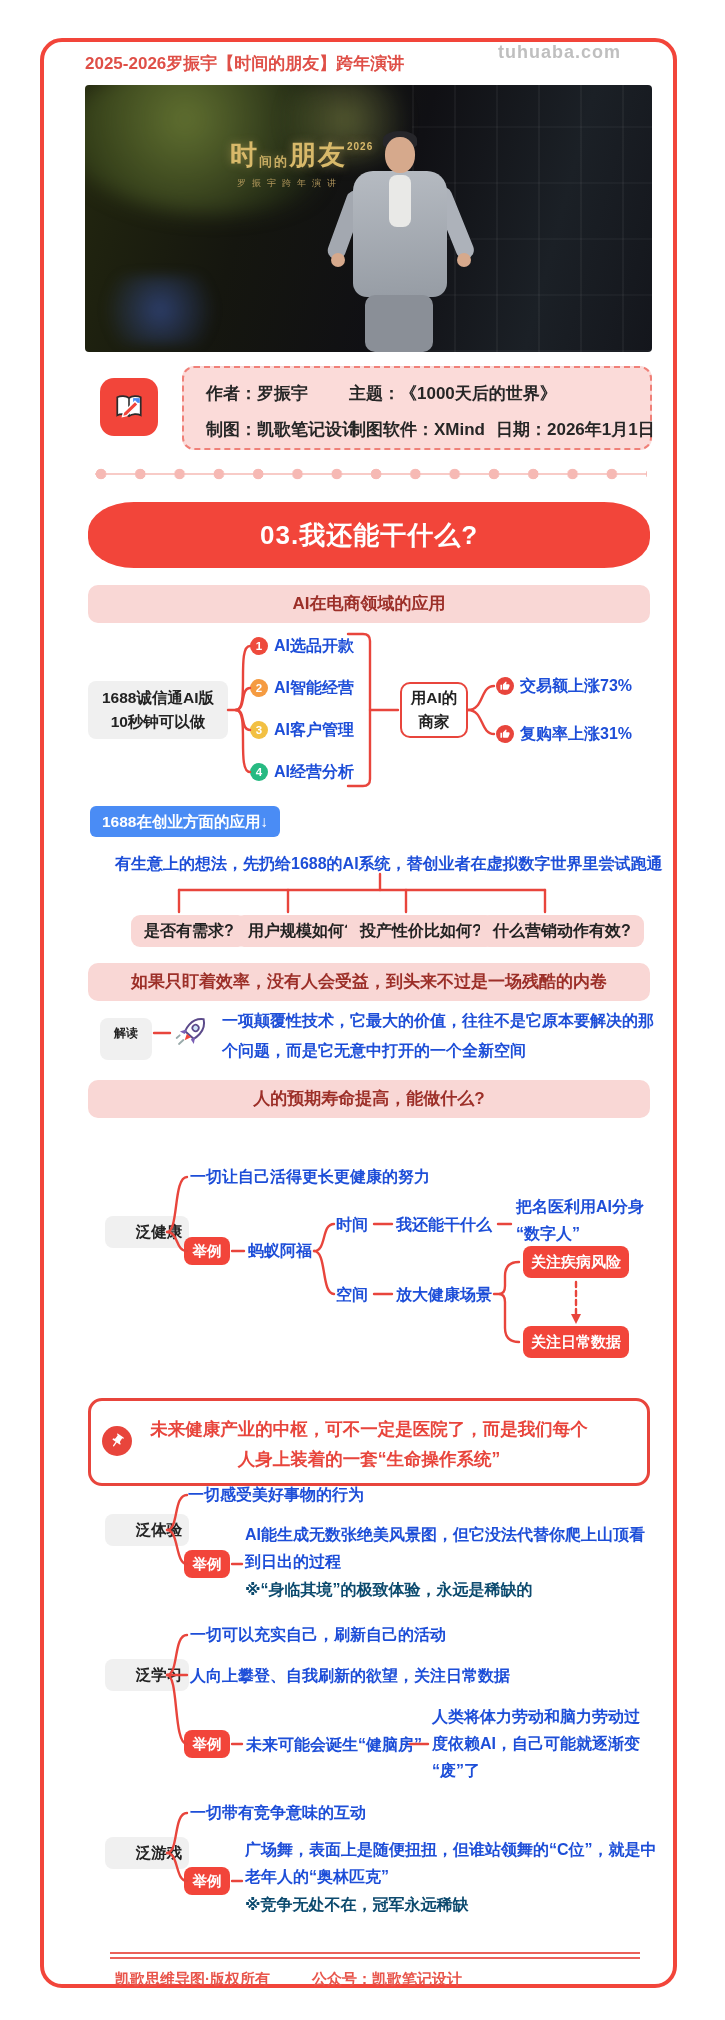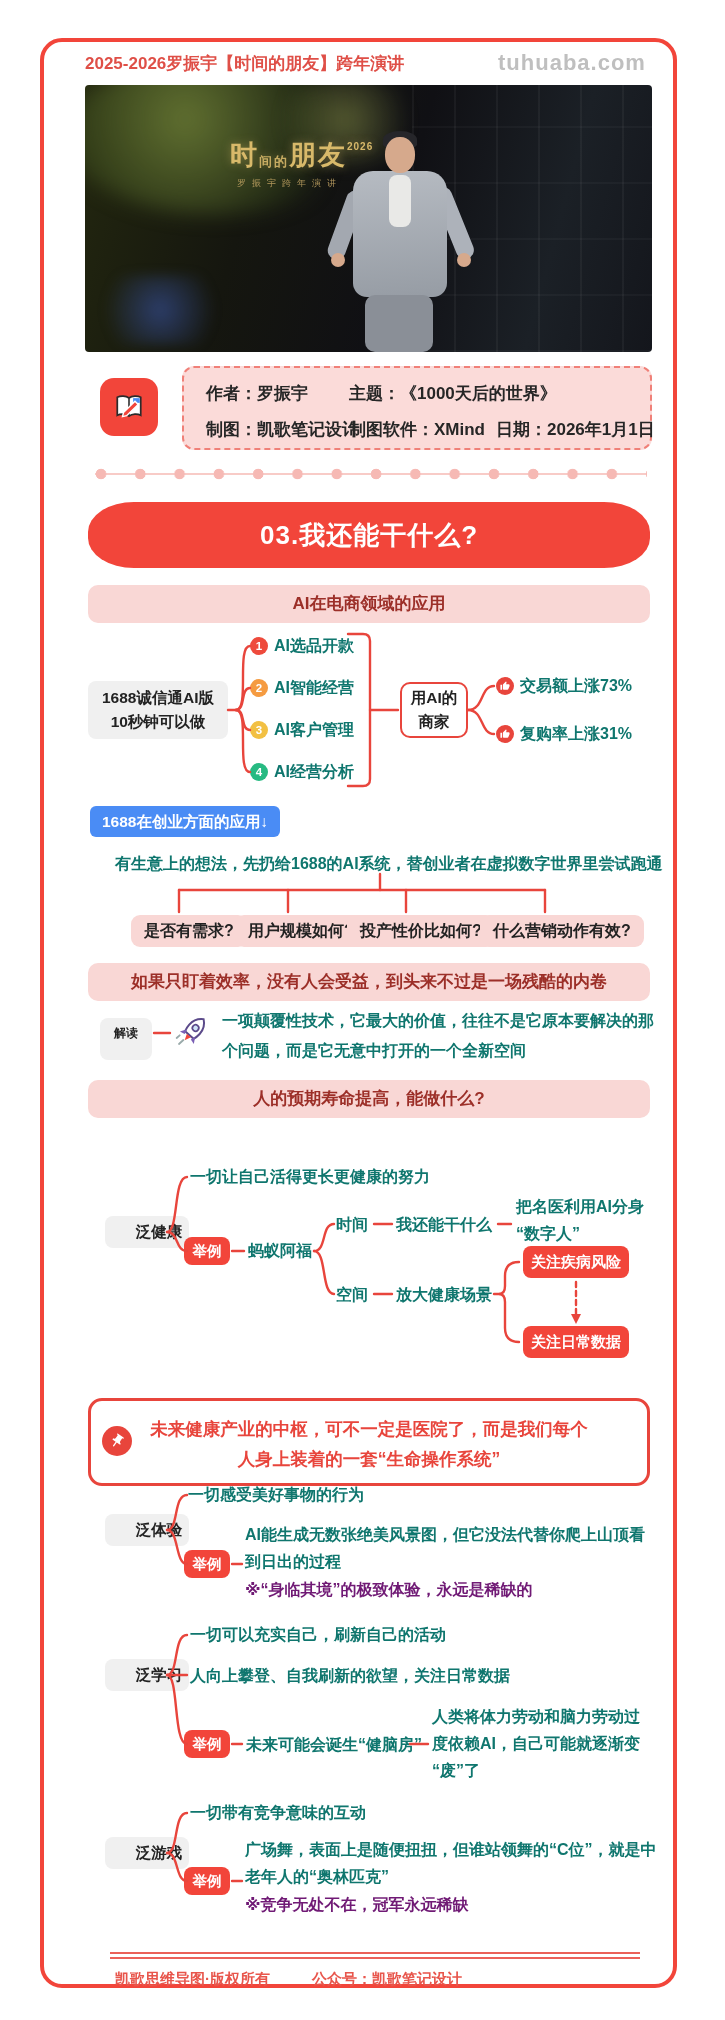--- a/index.html
+++ b/index.html
@@ -1,23 +1,23 @@
 <!DOCTYPE html>
 <html><head>
 <meta charset="utf-8">
 <style>
   html,body{margin:0;padding:0;background:#fff;}
   .page{position:relative;width:725px;height:2020px;background:#fff;overflow:hidden;
         font-family:"Liberation Sans","DejaVu Sans",sans-serif;}
   .abs{position:absolute;}
   .frame{left:40px;top:38px;width:637px;height:1950px;border:4px solid #F2453A;border-radius:22px;box-sizing:border-box;}
-  .t{font-weight:600;color:#0f766e;white-space:nowrap;font-size:16px;line-height:18px;}
-  .rednote{color:#701a75;text-align:right;}
+  .t{font-weight:600;color:#1d4ed8;white-space:nowrap;font-size:16px;line-height:18px;}
+  .rednote{color:#0c4a6e;text-align:right;}
   .page-title{left:85px;top:52px;font-size:17px;font-weight:700;color:#DF4F47;white-space:nowrap;}
-  .watermark{left:498px;top:50px;font-size:22px;font-weight:700;color:#BFBFBF;letter-spacing:1px;}
+  .watermark{left:498px;top:42px;font-size:18px;font-weight:700;color:#BFBFBF;letter-spacing:1px;}
   
   .hero{left:85px;top:85px;width:567px;height:267px;border-radius:4px;overflow:hidden;
         background:linear-gradient(105deg,#23270f 0%,#15160f 30%,#101014 55%,#1b2026 80%,#14161c 100%);}
   .foliage{left:-20px;top:-30px;width:300px;height:160px;border-radius:50%;
            background:radial-gradient(circle at 40% 40%,rgba(120,140,60,.75),rgba(60,80,30,.35) 60%,transparent 75%);filter:blur(10px);}
   .foliage2{left:180px;top:-10px;width:160px;height:90px;border-radius:50%;
            background:radial-gradient(circle,rgba(150,160,80,.5),transparent 70%);filter:blur(8px);}
   .bluelight{left:10px;top:190px;width:130px;height:70px;background:radial-gradient(circle,rgba(60,90,180,.55),transparent 75%);filter:blur(6px);}
   .stripes{right:0;top:0;width:240px;height:267px;
            background:repeating-linear-gradient(90deg,rgba(255,255,255,.045) 0 2px,transparent 2px 42px),

